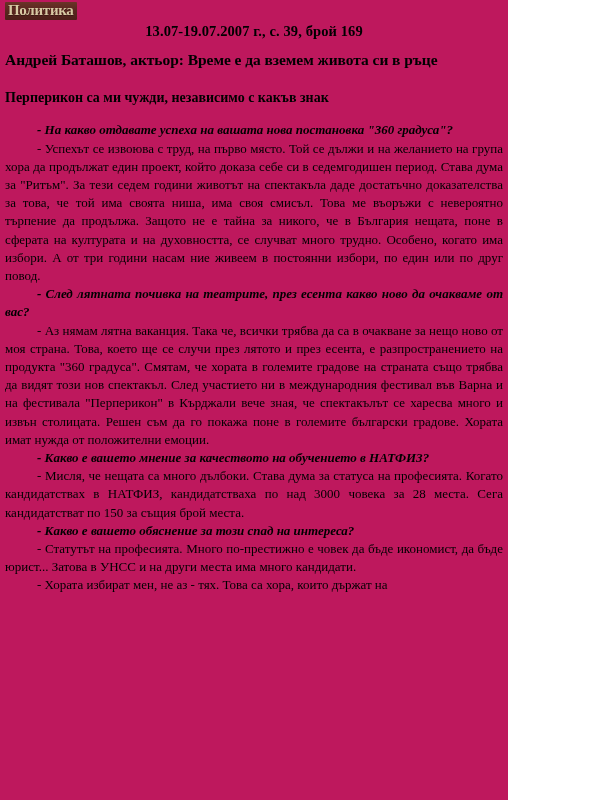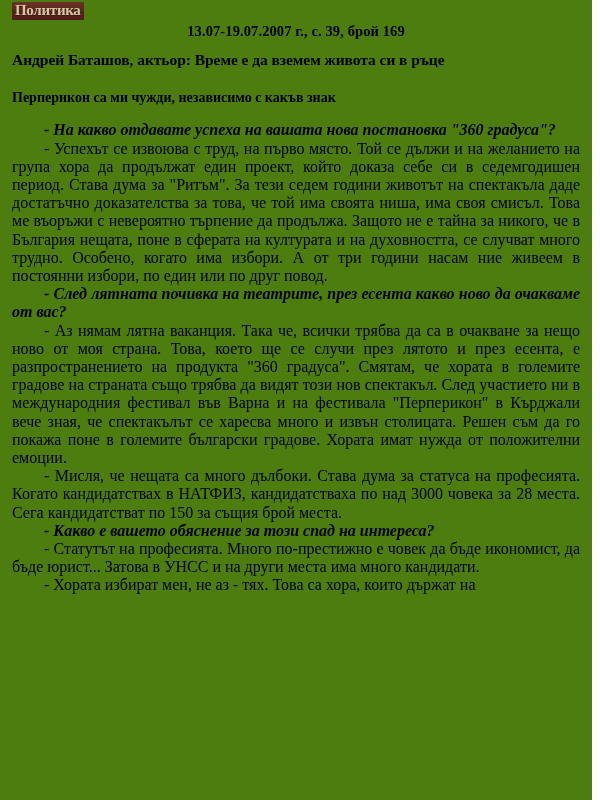--- a/index.html
+++ b/index.html
@@ -8,26 +8,26 @@
     background: #ffffff;
   }
   body {
     width: 600px;
     height: 800px;
     overflow: hidden;
     font-family: "Liberation Serif", "DejaVu Serif", serif;
     color: #000000;
   }
   .page {
-    width: 592px;
+    width: 508px;
     height: 800px;
     position: relative;
-    background: #4d7c0f;
+    background: #be185d;
     box-sizing: border-box;
-    padding: 0 12px;
+    padding: 0 5px;
   }
 
   
   .masthead {
     padding-top: 1px;
   }
   .logo {
     display: inline-block;
     background: #5c2a22;
     background: linear-gradient(180deg,#6b3327 0%, #5a2620 45%, #4d1f1a 100%);
@@ -72,21 +72,21 @@
     font-weight: bold;
     font-size: 14px;
     line-height: 18px;
     margin-top: 36px;
     letter-spacing: 0.4px;
   }
 
   
   .article {
     margin-top: 14px;
-    font-size: 16px;
+    font-size: 13px;
     line-height: 18.2px;
     text-align: justify;
     text-justify: inter-word;
   }
   .article p {
     margin: 0;
     text-indent: 32px;
   }
   .article p.question {
     font-weight: bold;
@@ -112,19 +112,20 @@
   <h1 class="headline">Андрей Баташов, актьор: Време е да вземем живота си в ръце</h1>
 
   <h2 class="subheadline">Перперикон са ми чужди, независимо с какъв знак</h2>
 
 
   <div class="article">
       <p class="question">- На какво отдавате успеха на вашата нова постановка "360 градуса"?</p>
       <p class="answer">- Успехът се извоюва с труд, на първо място. Той се дължи и на желанието на група хора да продължат един проект, който доказа себе си в седемгодишен период. Става дума за "Ритъм". За тези седем години животът на спектакъла даде достатъчно доказателства за това, че той има своята ниша, има своя смисъл. Това ме въоръжи с невероятно търпение да продължа. Защото не е тайна за никого, че в България нещата, поне в сферата на културата и на духовността, се случват много трудно. Особено, когато има избори. А от три години насам ние живеем в постоянни избори, по един или по друг повод.</p>
       <p class="question">- След лятната почивка на театрите, през есента какво ново да очакваме от вас?</p>
       <p class="answer">- Аз нямам лятна ваканция. Така че, всички трябва да са в очакване за нещо ново от моя страна. Това, което ще се случи през лятото и през есента, е разпространението на продукта "360 градуса". Смятам, че хората в големите градове на страната също трябва да видят този нов спектакъл. След участието ни в международния фестивал във Варна и на фестивала "Перперикон" в Кърджали вече зная, че спектакълът се харесва много и извън столицата. Решен съм да го покажа поне в големите български градове. Хората имат нужда от положителни емоции.</p>
+      <p class="question">- Какво е вашето мнение за качеството на обучението в НАТФИЗ?</p>
       <p class="answer">- Мисля, че нещата са много дълбоки. Става дума за статуса на професията. Когато кандидатствах в НАТФИЗ, кандидатстваха по над 3000 човека за 28 места. Сега кандидатстват по 150 за същия брой места.</p>
       <p class="question">- Какво е вашето обяснение за този спад на интереса?</p>
       <p class="answer">- Статутът на професията. Много по-престижно е човек да бъде икономист, да бъде юрист... Затова в УНСС и на други места има много кандидати.</p>
       <p class="answer">- Хората избират мен, не аз - тях. Това са хора, които държат на</p>
     </div>
 
 </div>
 
 </body></html>

